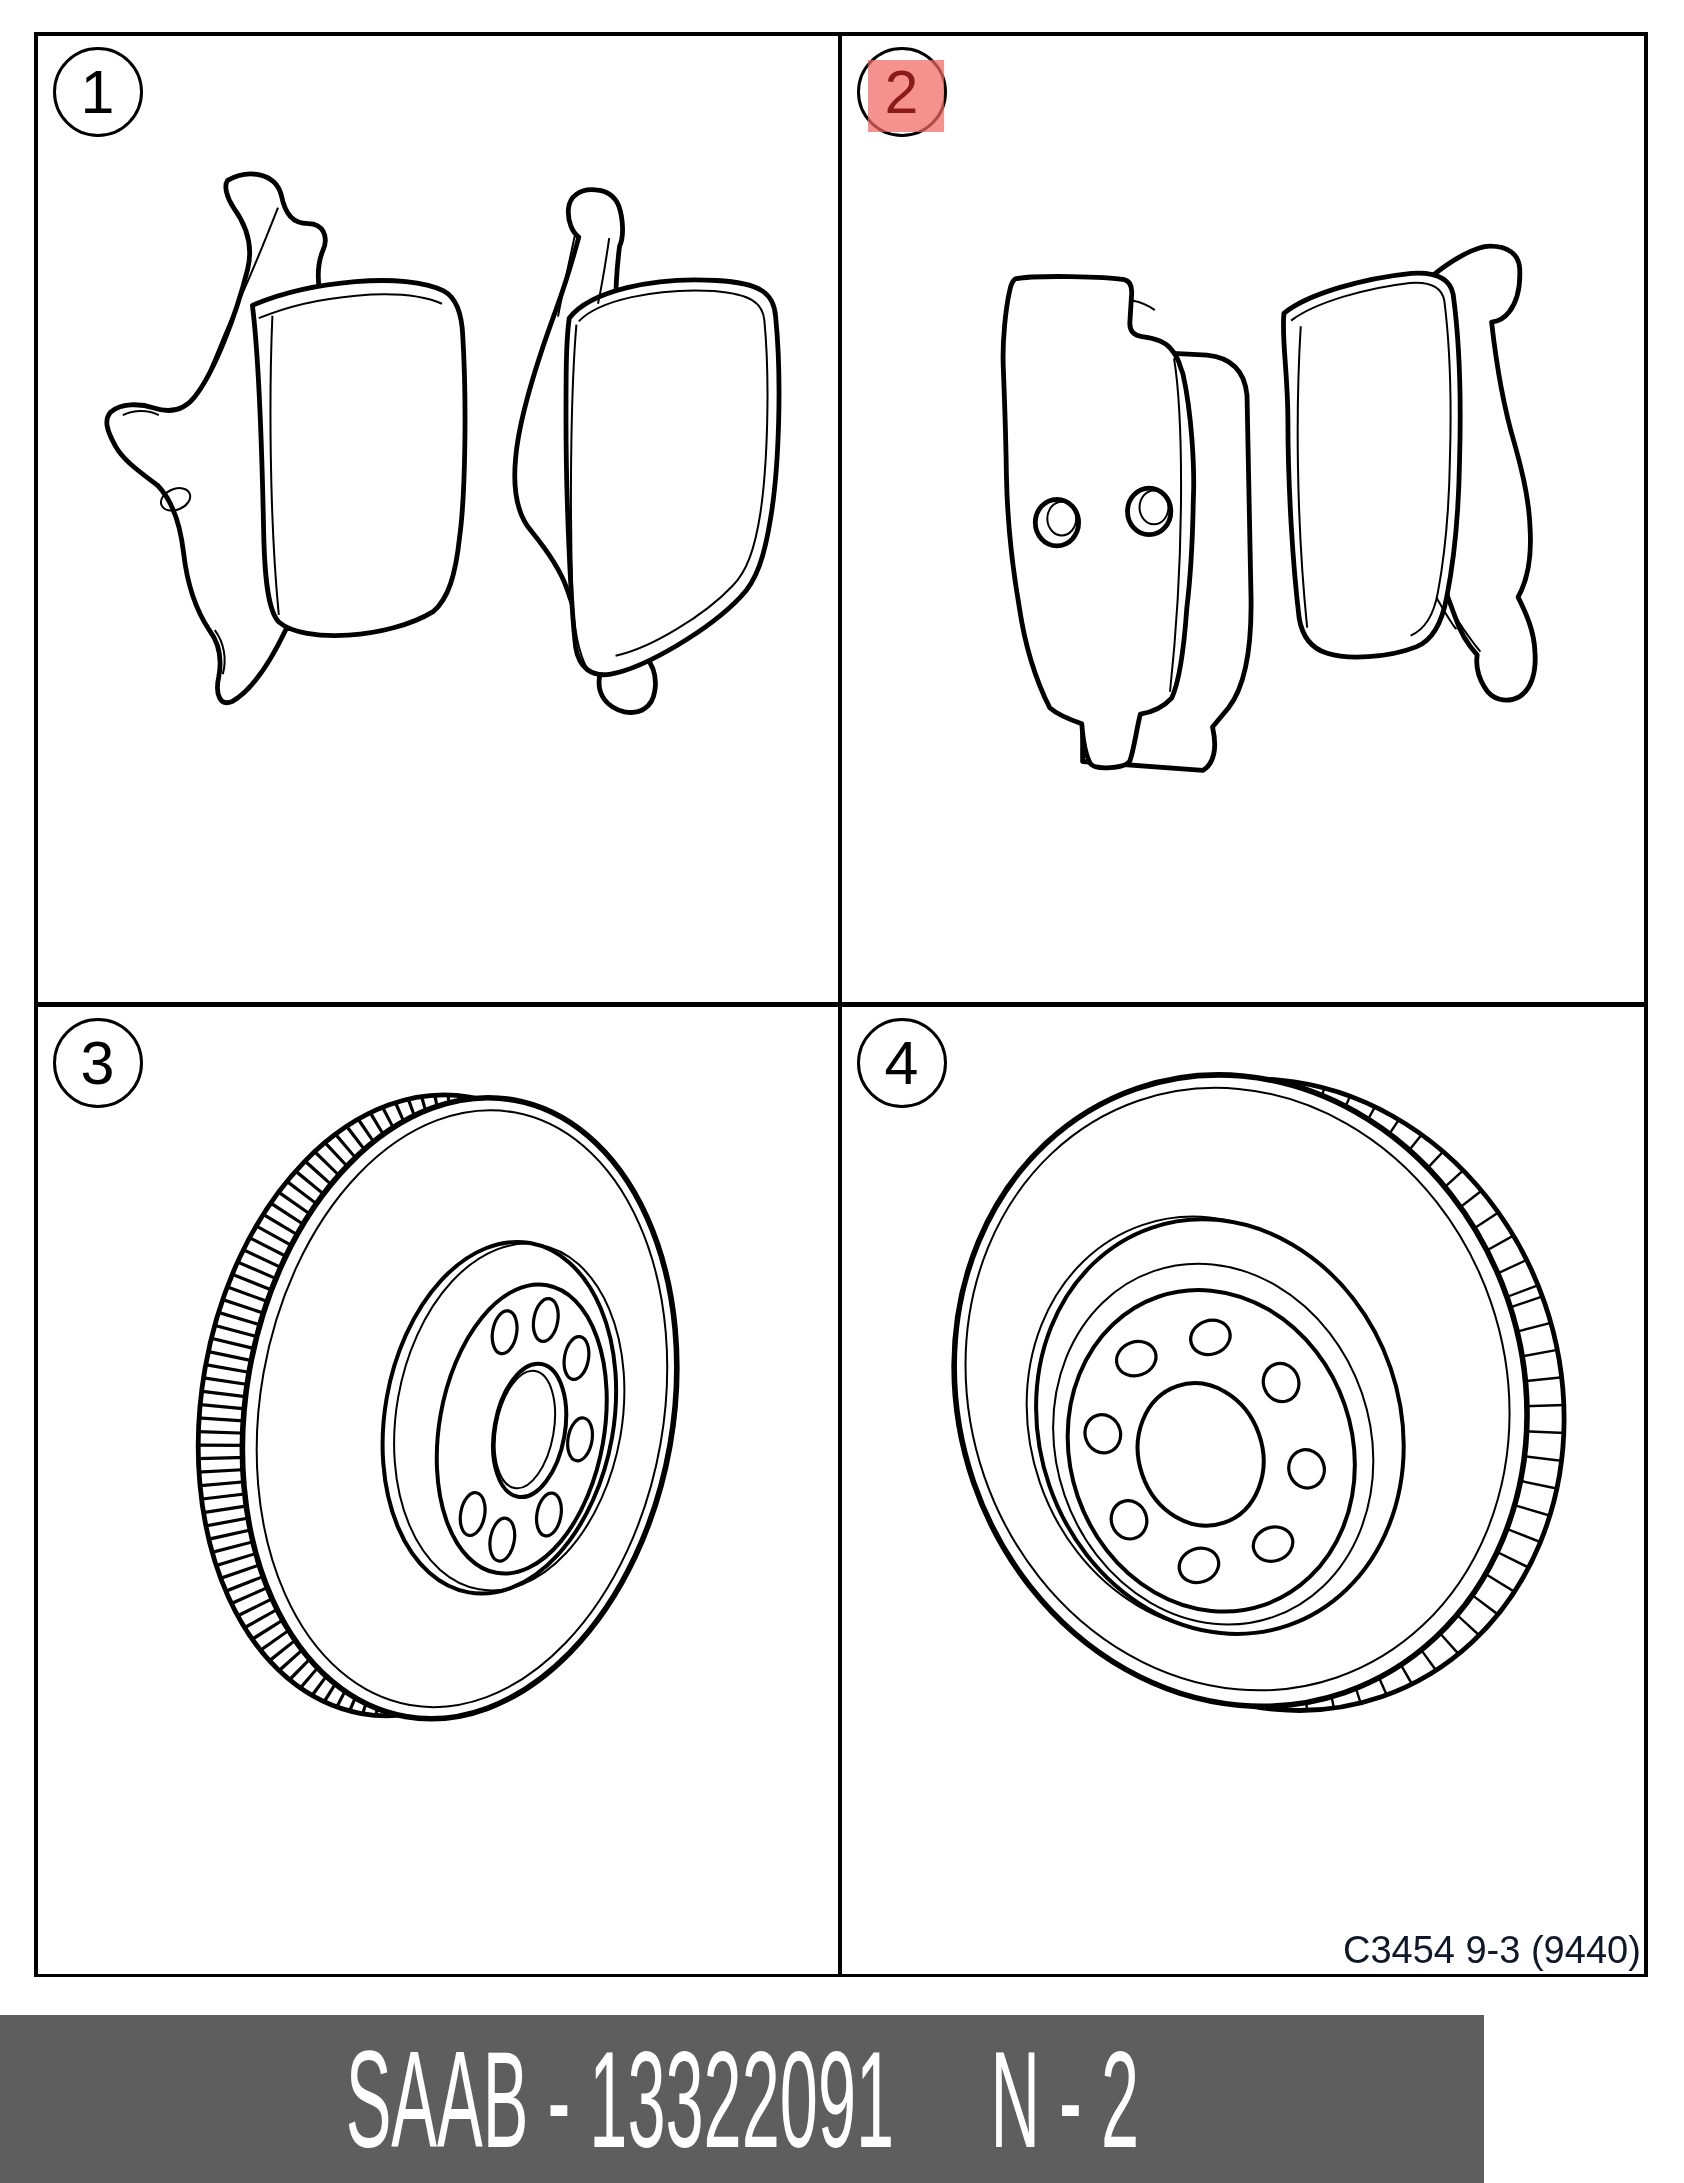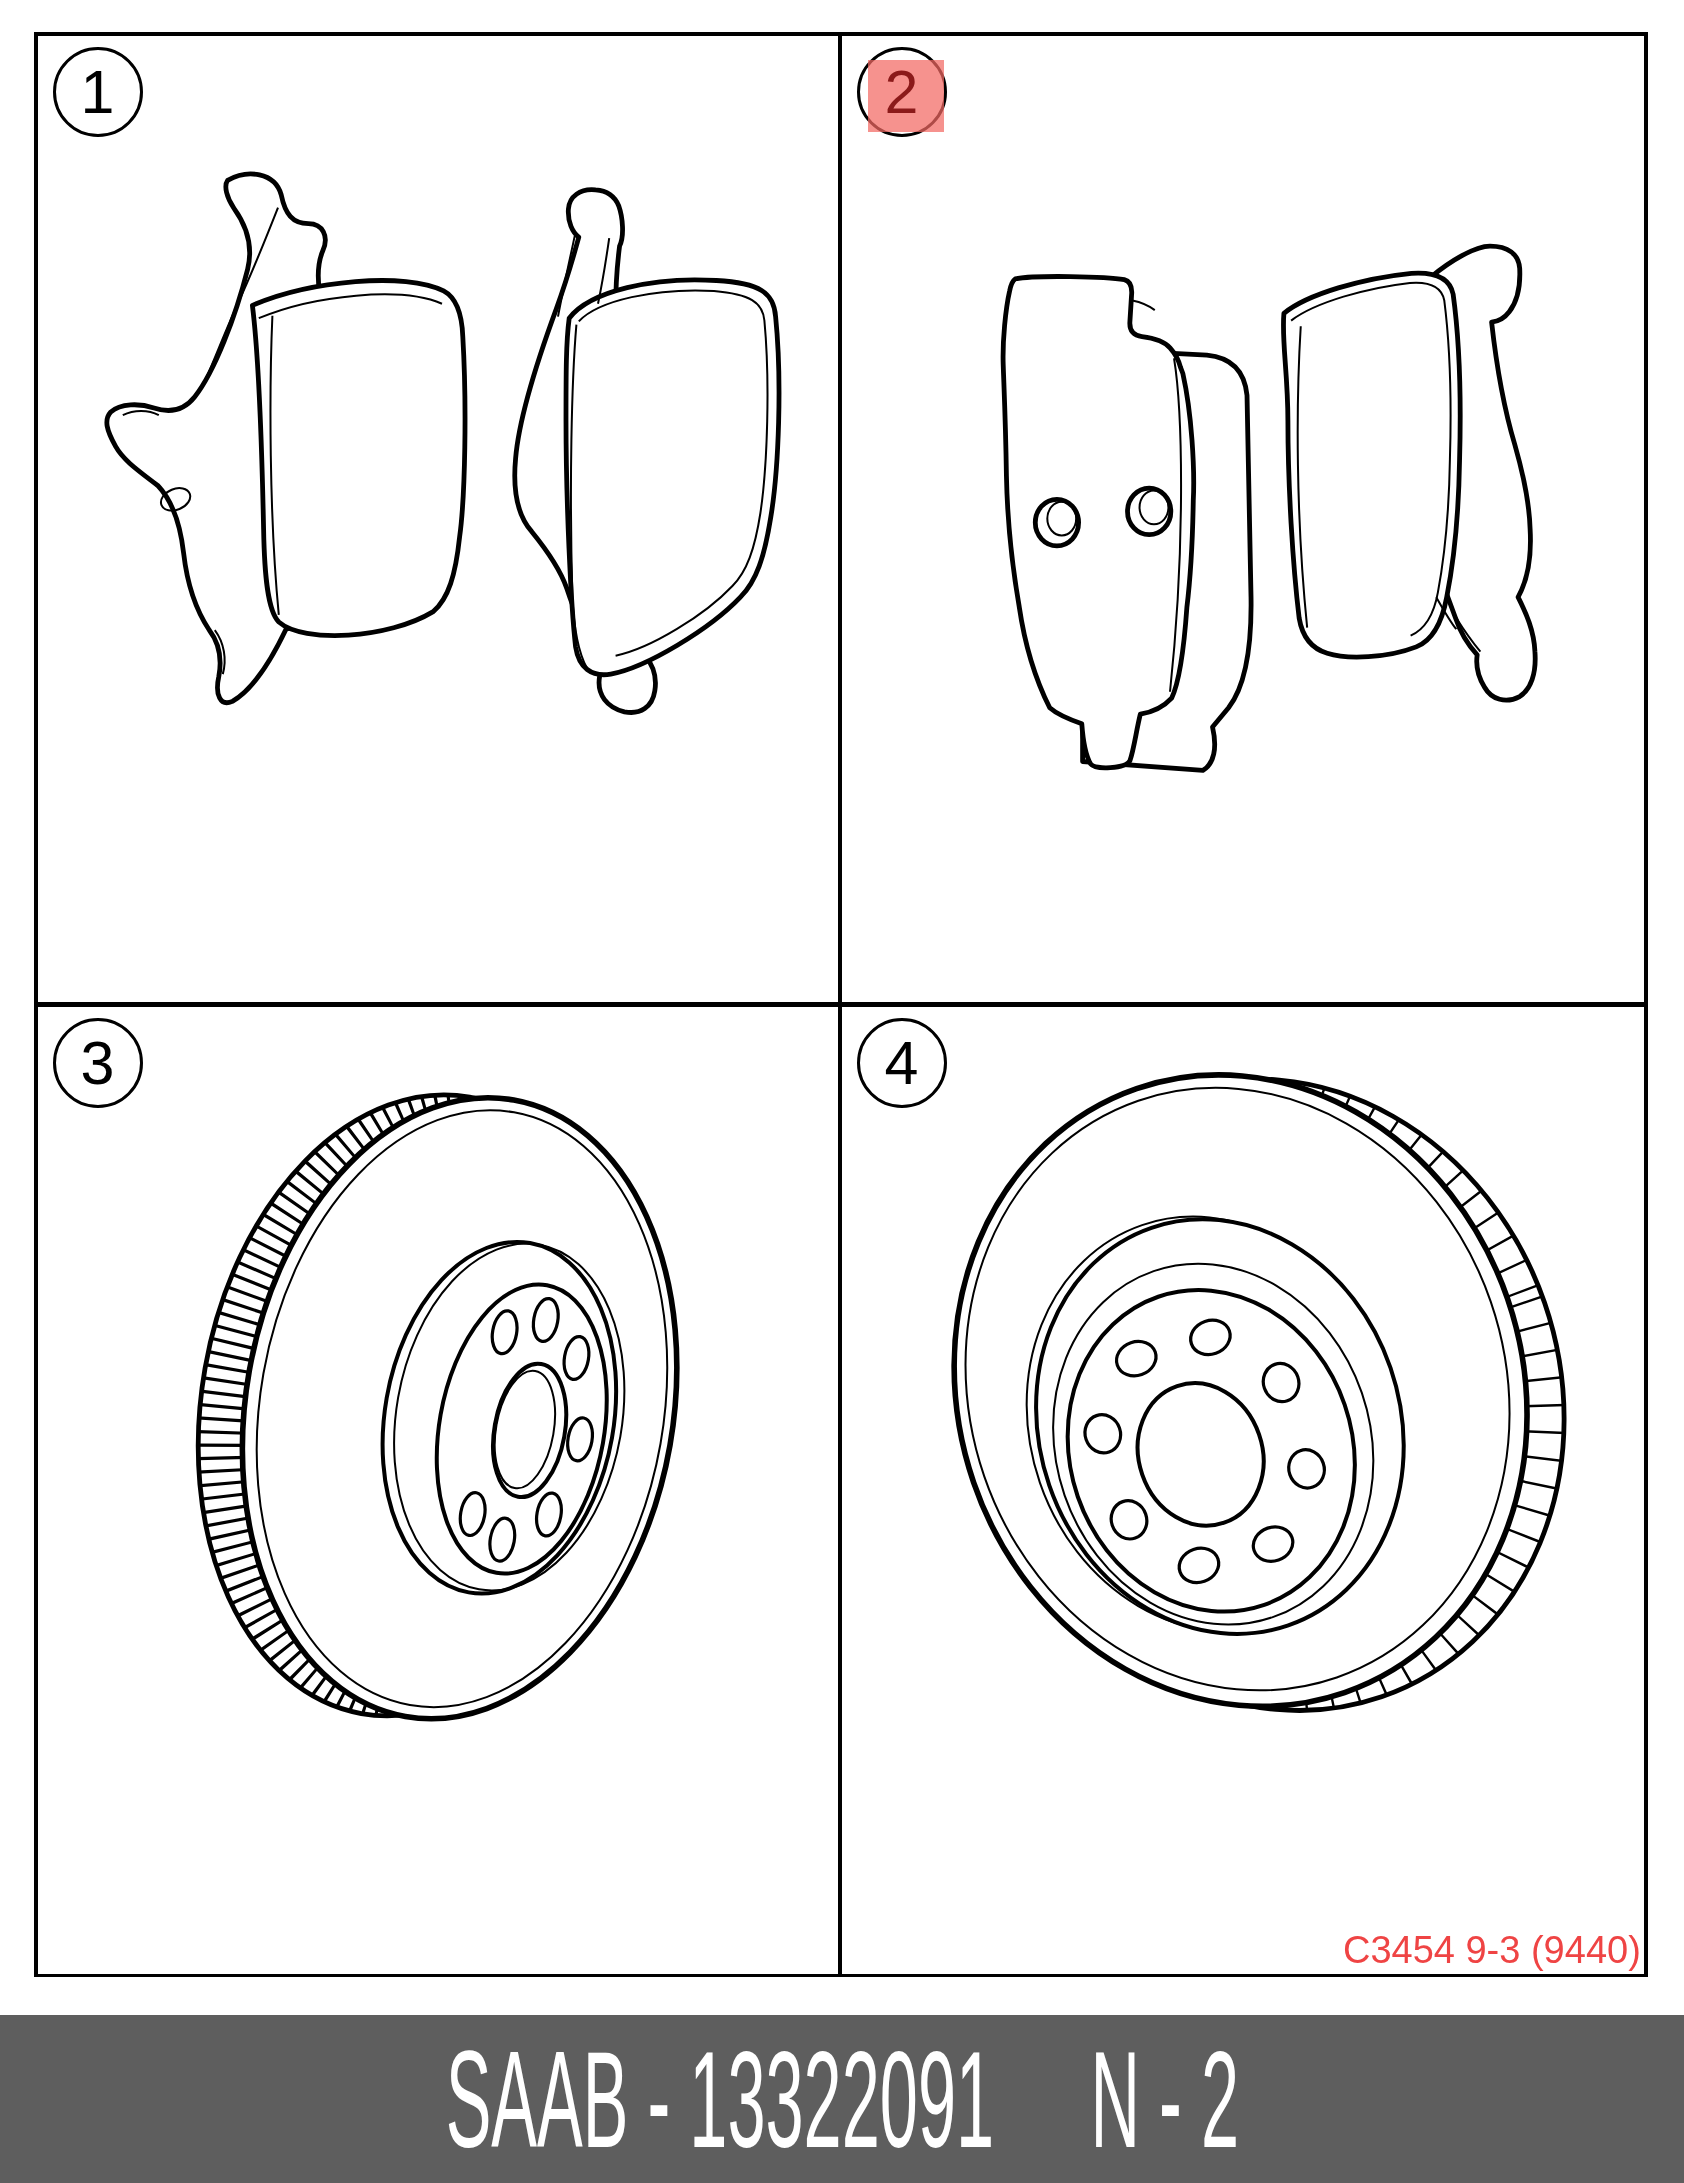--- a/index.html
+++ b/index.html
@@ -13,23 +13,23 @@
   .p1{left:0;top:0;width:800px;height:966px;}
   .p2{left:804px;top:0;width:802px;height:966px;}
   .p3{left:0;top:971px;width:800px;height:967px;}
   .p4{left:804px;top:971px;width:802px;height:967px;}
   .panel-label{position:absolute;left:14.5px;top:11.2px;width:90px;height:90px;border:3.2px solid #000;
                border-radius:50%;box-sizing:border-box;display:flex;align-items:center;justify-content:center;}
   .panel-label .num{font-size:61px;line-height:1;color:#000;z-index:3;position:relative;}
   .highlight-square{position:absolute;left:8px;top:9.6px;width:76px;height:72px;
                     background:rgba(242,104,98,0.72);z-index:2;}
   .panel-label.highlighted .num{color:#8b1a1a;}
-  .caption{position:absolute;right:3.2px;bottom:1.6px;font-size:38px;line-height:43px;color:#ef4444;
+  .caption{position:absolute;right:3.2px;bottom:1.6px;font-size:38px;line-height:43px;color:#0f172a;
            white-space:nowrap;}
-  .footer{position:absolute;left:0;top:2015px;width:1684px;height:168px;background:#5e5e5e;
+  .footer{position:absolute;left:0;top:2015px;width:1484px;height:168px;background:#5e5e5e;
           display:flex;align-items:center;justify-content:center;}
   .footer-text{display:flex;gap:193px;transform:scaleX(0.5);transform-origin:center;
                font-size:137px;line-height:1;color:#ffffff;white-space:nowrap;}
 </style>
 </head>
 <body>
 
 <div class="page">
   <div class="frame">
     <div class="vdiv"></div>

